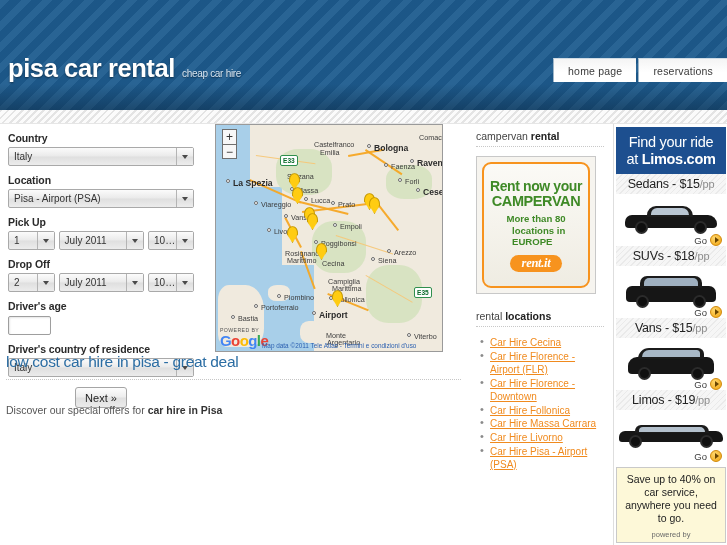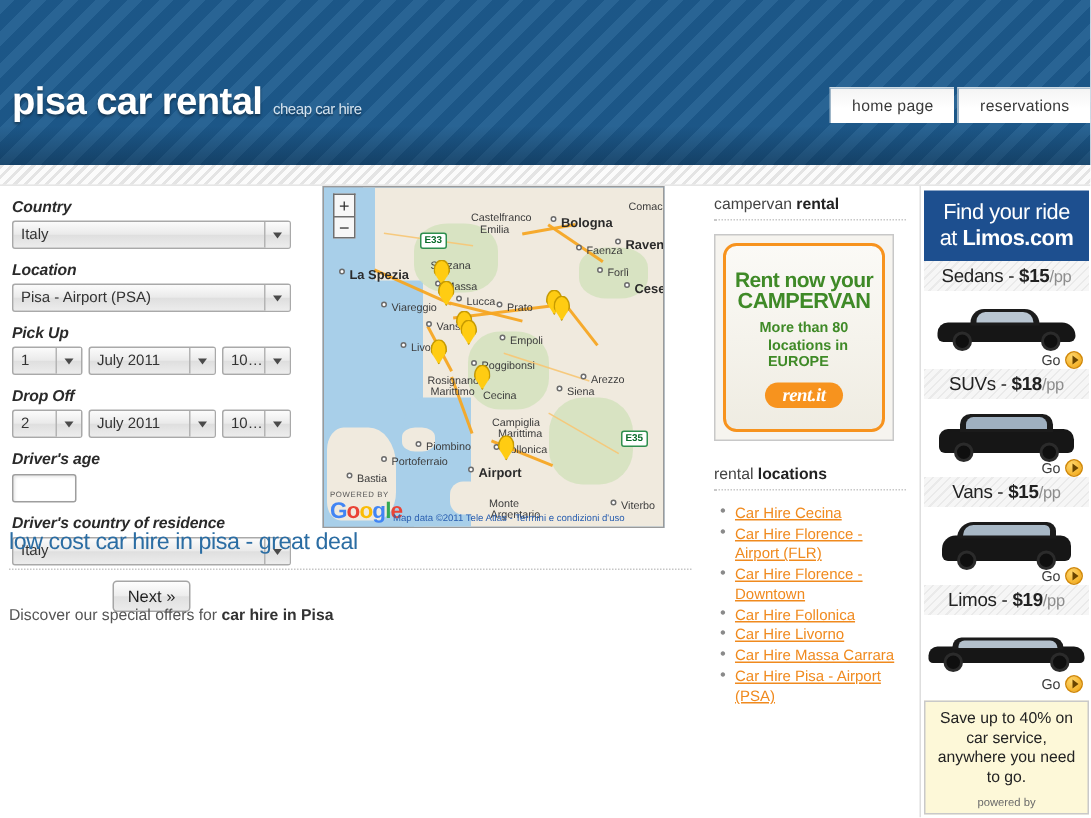--- a/index.html
+++ b/index.html
@@ -64,21 +64,21 @@
     border-bottom: 1px solid #e6e6e6;
   }
 
   
   #main { position: absolute; left: 0; top: 124px; width: 727px; height: 421px; }
 
   
   #form-col { position: absolute; left: 8px; top: 8px; width: 186px; }
   .f-label {
     font-size: 10.5px; font-weight: bold; color: #2a2a2a;
-    margin-bottom: 3px; margin-top: 8px; letter-spacing: -0.1px; font-style: italic;
+    margin-bottom: 3px; margin-top: 8px; letter-spacing: -0.1px;
   }
   .f-label:first-child { margin-top: 0; }
   .sel {
     position: relative; height: 19px;
     background: linear-gradient(to bottom, #fbfbfb 0%, #eaeaea 48%, #dfdfdf 52%, #ececec 100%);
     border: 1px solid #a9a9a9; border-radius: 2px;
     display: flex; align-items: center; cursor: pointer;
   }
   .sel .val {
     flex: 1; font-size: 10px; color: #333; padding-left: 5px;
@@ -239,21 +239,21 @@
   #ad-banner .l1 { font-size: 14.5px; letter-spacing: -0.3px; }
   #ad-banner .l2 { font-size: 14.5px; letter-spacing: -0.3px; }
   #ad-banner .l2 b { font-weight: bold; }
   .ad-item { width: 110px; margin-left: 2px; }
   .ad-price {
     background-color: #f1f1f1;
     background-image: repeating-linear-gradient(135deg,#eaeaea 0,#eaeaea 1px,#f6f6f6 1px,#f6f6f6 4px);
     text-align: center; font-size: 12.5px; color: #222; padding: 3px 0 3px 0;
     letter-spacing: -0.2px;
   }
-  .ad-price b { font-weight: bold; }
+  .ad-price b { font-weight: normal; }
   .ad-price .pp { color: #8d8d8d; font-size: 11px; }
   .ad-car { height: 52px; position: relative; }
   .ad-go {
     display: flex; align-items: center; justify-content: flex-end;
     gap: 3px; font-size: 9.5px; color: #3b3b3b; padding-right: 4px; margin-top: -12px;
   }
   .go-circle {
     width: 12px; height: 12px; border-radius: 50%;
     background: radial-gradient(circle at 35% 30%, #ffd66b, #f0a410);
     border: 1px solid #d1890a;
@@ -508,22 +508,22 @@
 
       <div class="sec-title" style="margin-top:16px;">
         <span>rental </span><b>locations</b>
       </div>
       <div class="sec-rule"></div>
       <ul id="loc-list">
           <li><a>Car Hire Cecina</a></li>
           <li><a>Car Hire Florence - Airport (FLR)</a></li>
           <li><a>Car Hire Florence - Downtown</a></li>
           <li><a>Car Hire Follonica</a></li>
+          <li><a>Car Hire Massa Carrara</a></li>
           <li><a>Car Hire Livorno</a></li>
-          <li><a>Car Hire Massa Carrara</a></li>
           <li><a>Car Hire Pisa - Airport (PSA)</a></li>
         </ul>
     </div>
 
     <div id="right-ad">
       <div id="ad-banner">
         <div class="l1">Find your ride</div>
         <div class="l2"><span>at </span><b>Limos.com</b></div>
       </div>
       <div id="ad-items">

